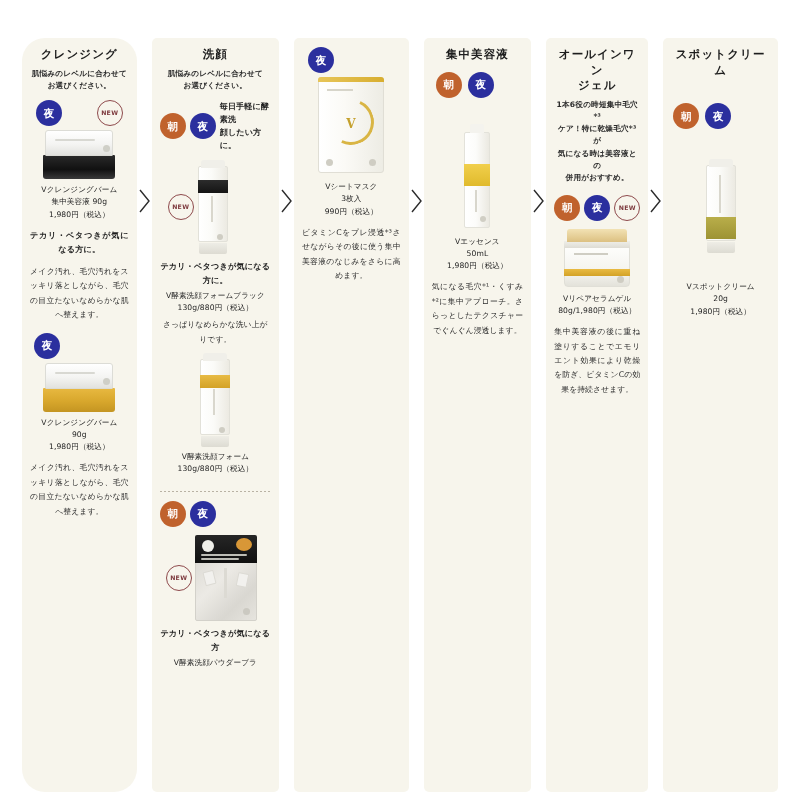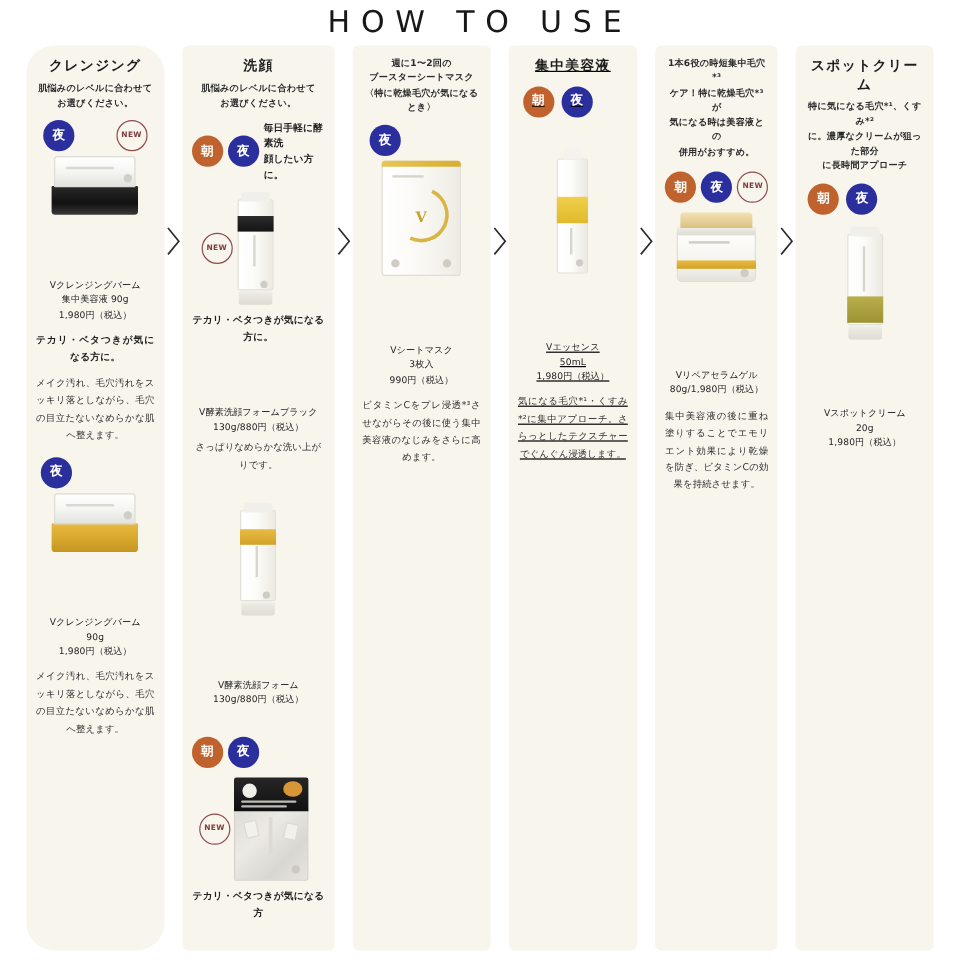--- a/index.html
+++ b/index.html
@@ -26,38 +26,38 @@
     display: flex; align-items: stretch;
   }
   .panel {
     background: #f7f5ec;
     border-radius: 5px;
     padding: 9px 8px 10px 8px;
     display: flex; flex-direction: column; align-items: center;
     overflow: hidden;
   }
   .p1 { width: 126px; border-radius: 23px; } .p2 { width: 140px; } .p3 { width: 126px; }
-  .p4 { width: 118px; text-decoration: underline; } .p5 { width: 112px; } .p6 { width: 126px; }
+  .p4 { width: 118px; } .p5 { width: 112px; } .p6 { width: 126px; gap: 20px; }
 
   .gap { width: 15px; position: relative; flex: 0 0 auto; }
   .gap svg { position: absolute; top: 150px; left: 1px; }
 
   
   .col-title {
     font-size: 11.5px; font-weight: 700; color: #1d1d1d;
     letter-spacing: 1.1px; text-align: center; line-height: 1.35;
     margin-bottom: 5px;
   }
   .col-sub {
     font-size: 7.6px; font-weight: 700; color: #2b2b2b;
     text-align: center; line-height: 1.62; letter-spacing: .2px;
   }
   .prod-name {
     font-size: 7.6px; color: #232323; text-align: center;
-    line-height: 1.62; letter-spacing: .1px; margin-top: 48px;
+    line-height: 1.62; letter-spacing: .1px;
   }
   .lead {
     font-size: 8.1px; font-weight: 700; color: #1d1d1d;
     text-align: center; line-height: 1.72; letter-spacing: .2px;
   }
   .lead.just { text-align: justify; text-align-last: center; }
   .body-txt {
     font-size: 7.8px; color: #2c2c2c; line-height: 1.85;
     text-align: justify; text-align-last: center; letter-spacing: .1px;
     width: 100%;
@@ -271,30 +271,29 @@
   .pack .sb { right: 9px; top: 38px; transform: rotate(12deg); }
   .pack .stick {
     position: absolute; left: 29px; top: 33px; width: 3px; height: 30px;
     background: #dcdad3;
   }
   .pack .seal {
     position: absolute; right: 7px; bottom: 6px; width: 7px; height: 7px;
     border-radius: 50%; background: #cbc9c1;
   }
 
-  .mb2{margin-bottom:2px}.mb4{margin-bottom:4px}.mb6{margin-bottom:24px}
+  .mb2{margin-bottom:2px}.mb4{margin-bottom:4px}.mb6{margin-bottom:6px}
   .mb8{margin-bottom:8px}.mb10{margin-bottom:10px}.mb12{margin-bottom:12px}
   .mt4{margin-top:4px}.mt6{margin-top:6px}
 </style>
 </head>
 <body>
 
 <div id="root">
 
-  <div class="page-title">HOW TO USE</div>
 
   <div class="strip">
 
     <div class="panel p1">
       <div class="col-title">クレンジング</div>
       <div class="col-sub mb8" style="white-space:pre-line">肌悩みのレベルに合わせて
 お選びください。</div>
 
       <div class="badges mb4" style="width:100%;justify-content:space-between;padding:0 6px;">
         <div class="badge yoru">夜</div>
@@ -427,23 +426,20 @@
 
     </div>
 
     <div class="gap">
       <svg width="13" height="26" viewBox="0 0 13 26">
         <polyline points="2,2 11,13 2,24" fill="none" stroke="#2b2b2b" stroke-width="1.4"></polyline>
       </svg>
     </div>
 
     <div class="panel p3">
-      <div class="col-sub mb8" style="white-space:pre-line">週に1〜2回の
-ブースターシートマスク
-〈特に乾燥毛穴が気になるとき〉</div>
 
       <div class="badges mb4" style="width:100%;justify-content:flex-start;padding-left:6px;">
         <div class="badge yoru">夜</div>
       </div>
 
       <div class="art mb8">
         <div class="box">
             <div class="outer"></div>
             <div class="goldtop"></div>
             <div class="swoosh"></div>
@@ -494,20 +490,22 @@
       <div class="body-txt">気になる毛穴*¹・くすみ*²に集中アプローチ。さらっとしたテクスチャーでぐんぐん浸透します。</div>
     </div>
 
     <div class="gap">
       <svg width="13" height="26" viewBox="0 0 13 26">
         <polyline points="2,2 11,13 2,24" fill="none" stroke="#2b2b2b" stroke-width="1.4"></polyline>
       </svg>
     </div>
 
     <div class="panel p5">
+      <div class="col-title" style="white-space:pre-line">オールインワン
+ジェル</div>
       <div class="col-sub mb10" style="white-space:pre-line">1本6役の時短集中毛穴*³
 ケア！特に乾燥毛穴*³が
 気になる時は美容液との
 併用がおすすめ。</div>
 
       <div class="badges mb8" style="width:100%;justify-content:center;gap:4px;">
         <div class="badge asa">朝</div>
         <div class="badge yoru">夜</div>
         <div class="badge newb">NEW</div>
       </div>
@@ -531,23 +529,20 @@
     </div>
 
     <div class="gap">
       <svg width="13" height="26" viewBox="0 0 13 26">
         <polyline points="2,2 11,13 2,24" fill="none" stroke="#2b2b2b" stroke-width="1.4"></polyline>
       </svg>
     </div>
 
     <div class="panel p6">
       <div class="col-title">スポットクリーム</div>
-      <div class="col-sub mb8" style="white-space:pre-line">特に気になる毛穴*¹、くすみ*²
-に。濃厚なクリームが狙った部分
-に長時間アプローチ</div>
 
       <div class="badges mb10" style="width:100%;justify-content:flex-start;padding-left:2px;">
         <div class="badge asa">朝</div>
         <div class="badge yoru">夜</div>
       </div>
 
       <div class="art mb8">
         <div class="tube">
             <div class="body"></div>
             <div class="shoulder"></div>

